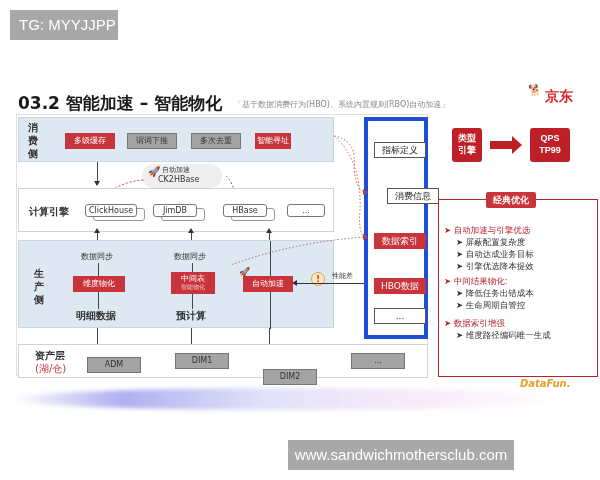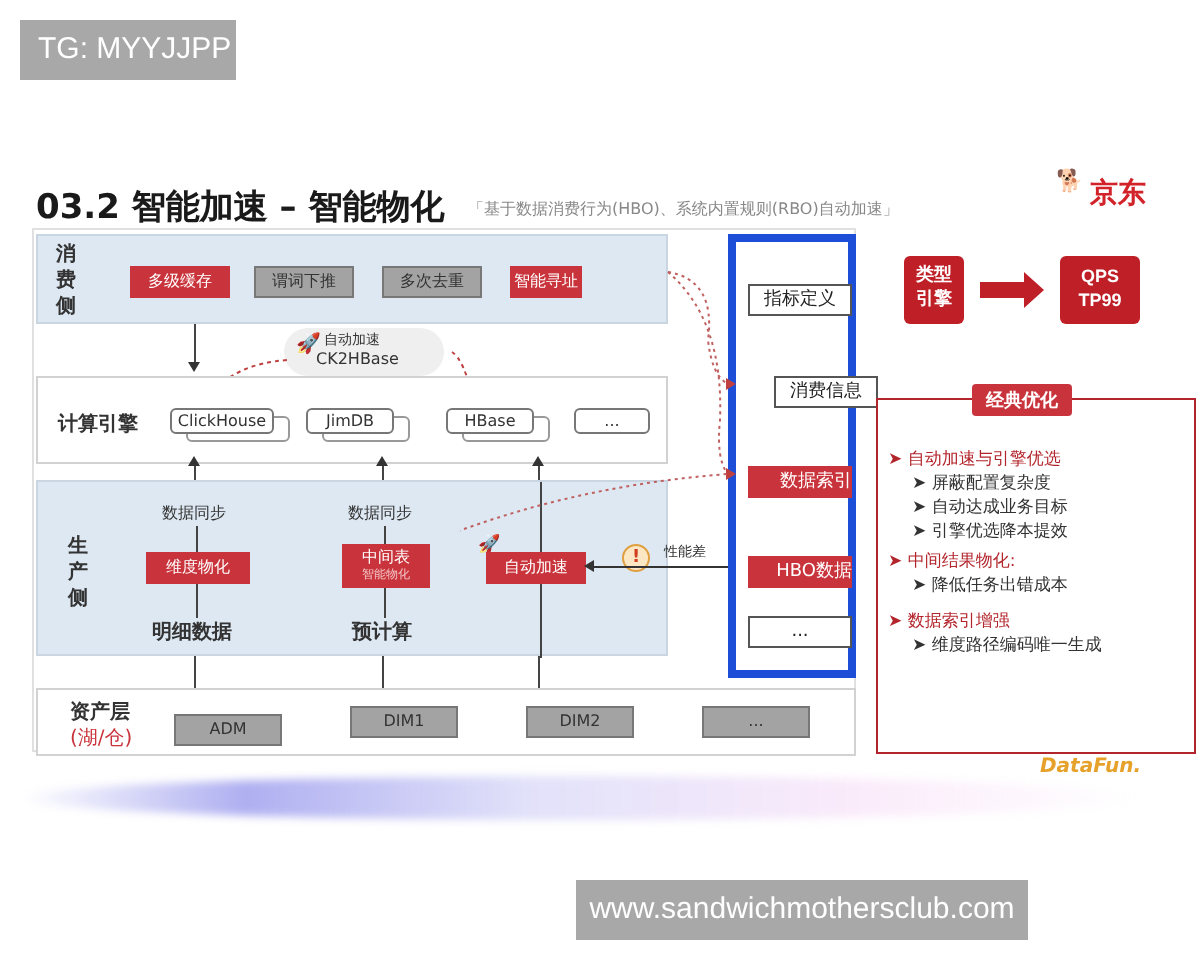--- a/index.html
+++ b/index.html
@@ -30,25 +30,25 @@
   .arrow-up::before { content: ""; position: absolute; top: -4px; left: -3px; border-left: 3.5px solid transparent;
                       border-right: 3.5px solid transparent; border-bottom: 5px solid #333; }
   .arrow-down::after { content: ""; position: absolute; bottom: -4px; left: -3px; border-left: 3.5px solid transparent;
                       border-right: 3.5px solid transparent; border-top: 5px solid #333; }
 
   .small-text { font-size: 8px; color: #333; white-space: nowrap; }
   .med-text { font-size: 9px; font-weight: bold; color: #333; white-space: nowrap; }
 
   .col-box { background: #fff; border: 4px solid #1d4ed8; }
   .meta-w { background: #fff; border: 1px solid #555; font-size: 9px; text-align: center; line-height: 14px; height: 16px; color: #222; }
-  .meta-r { background: #c9343c; color: #fff; font-size: 9px; text-align: right; line-height: 16px; height: 16px; }
+  .meta-r { background: #c9343c; color: #fff; font-size: 9px; text-align: center; line-height: 16px; height: 16px; }
 
   .tag-r { background: #bf1f26; color: #fff; border-radius: 3px; font-size: 9px; font-weight: bold; text-align: center; }
   .opt-box { border: 1.5px solid #b3252c; background: #fff; }
-  .opt-title { background: #c9343c; color: #fff; font-size: 9px; font-weight: bold; text-align: center; line-height: 16px; height: 16px; border-radius: 2px; font-family: Liberation Serif, serif; }
+  .opt-title { background: #c9343c; color: #fff; font-size: 9px; font-weight: bold; text-align: center; line-height: 16px; height: 16px; border-radius: 2px; }
   .opt-line { font-size: 8.5px; white-space: nowrap; line-height: 12px; }
   .opt-h { color: #b3252c; }
   .opt-s { color: #333; padding-left: 12px; }
 
   .swoosh { left: 10px; top: 388px; width: 560px; height: 22px; border-radius: 50%;
             background: linear-gradient(90deg, rgba(120,120,230,0.0) 0%, rgba(110,110,230,0.55) 20%, rgba(170,170,240,0.35) 45%, rgba(240,190,240,0.3) 75%, rgba(255,255,255,0) 100%);
             filter: blur(2px); }
   .datafun { left: 520px; top: 378px; font-size: 10px; font-style: italic; color: #e6a12b; font-weight: bold; }
 </style>
 </head>
@@ -127,21 +127,21 @@
 
 <div class="abs vline" style="left:97px;top:328px;height:18px;"></div>
 <div class="abs vline" style="left:191px;top:328px;height:18px;"></div>
 <div class="abs vline" style="left:269px;top:328px;height:18px;"></div>
 
 <div class="abs panel-white" style="left:18px;top:344px;width:410px;height:34px;">
   <div class="abs med-text" style="left:16px;top:4px;font-size:10px;">资产层</div>
   <div class="abs" style="left:16px;top:17px;font-size:10px;color:#c9343c;white-space:nowrap;">(湖/仓)</div>
   <div class="abs wbtn" style="left:68px;top:12px;width:54px;">ADM</div>
   <div class="abs wbtn" style="left:156px;top:8px;width:54px;">DIM1</div>
-  <div class="abs wbtn" style="left:244px;top:8px;width:54px;">DIM2</div>
+  <div class="abs wbtn" style="left:244px;top:24px;width:54px;">DIM2</div>
   <div class="abs wbtn" style="left:332px;top:8px;width:54px;">...</div>
 </div>
 
 <div class="abs col-box" style="left:364px;top:117px;width:64px;height:222px;">
   <div class="abs meta-w" style="left:6px;top:21px;width:52px;">指标定义</div>
   <div class="abs meta-w" style="left:6px;top:67px;width:52px;margin-left:13px;">消费信息</div>
   <div class="abs meta-r" style="left:6px;top:112px;width:52px;">数据索引</div>
   <div class="abs meta-r" style="left:6px;top:157px;width:52px;">HBO数据</div>
   <div class="abs meta-w" style="left:6px;top:187px;width:52px;">...</div>
 </div>
@@ -167,18 +167,19 @@
 
 <div class="abs opt-box" style="left:438px;top:199px;width:160px;height:178px;"></div>
 <div class="abs opt-title" style="left:486px;top:192px;width:50px;">经典优化</div>
 <div class="abs" style="left:444px;top:224px;width:150px;">
   <div class="opt-line opt-h">➤ <span>自动加速与引擎优选</span></div>
   <div class="opt-line opt-s">➤ <span>屏蔽配置复杂度</span></div>
   <div class="opt-line opt-s">➤ <span>自动达成业务目标</span></div>
   <div class="opt-line opt-s">➤ <span>引擎优选降本提效</span></div>
   <div class="opt-line opt-h" style="margin-top:3px;">➤ <span>中间结果物化:</span></div>
   <div class="opt-line opt-s">➤ <span>降低任务出错成本</span></div>
+  <div class="opt-line opt-s">➤ <span>生命周期自管控</span></div>
   <div class="opt-line opt-h" style="margin-top:6px;">➤ <span>数据索引增强</span></div>
   <div class="opt-line opt-s">➤ <span>维度路径编码唯一生成</span></div>
 </div>
 
 <div class="abs swoosh"></div>
 <div class="abs datafun">DataFun.</div>
 
 </body></html>

